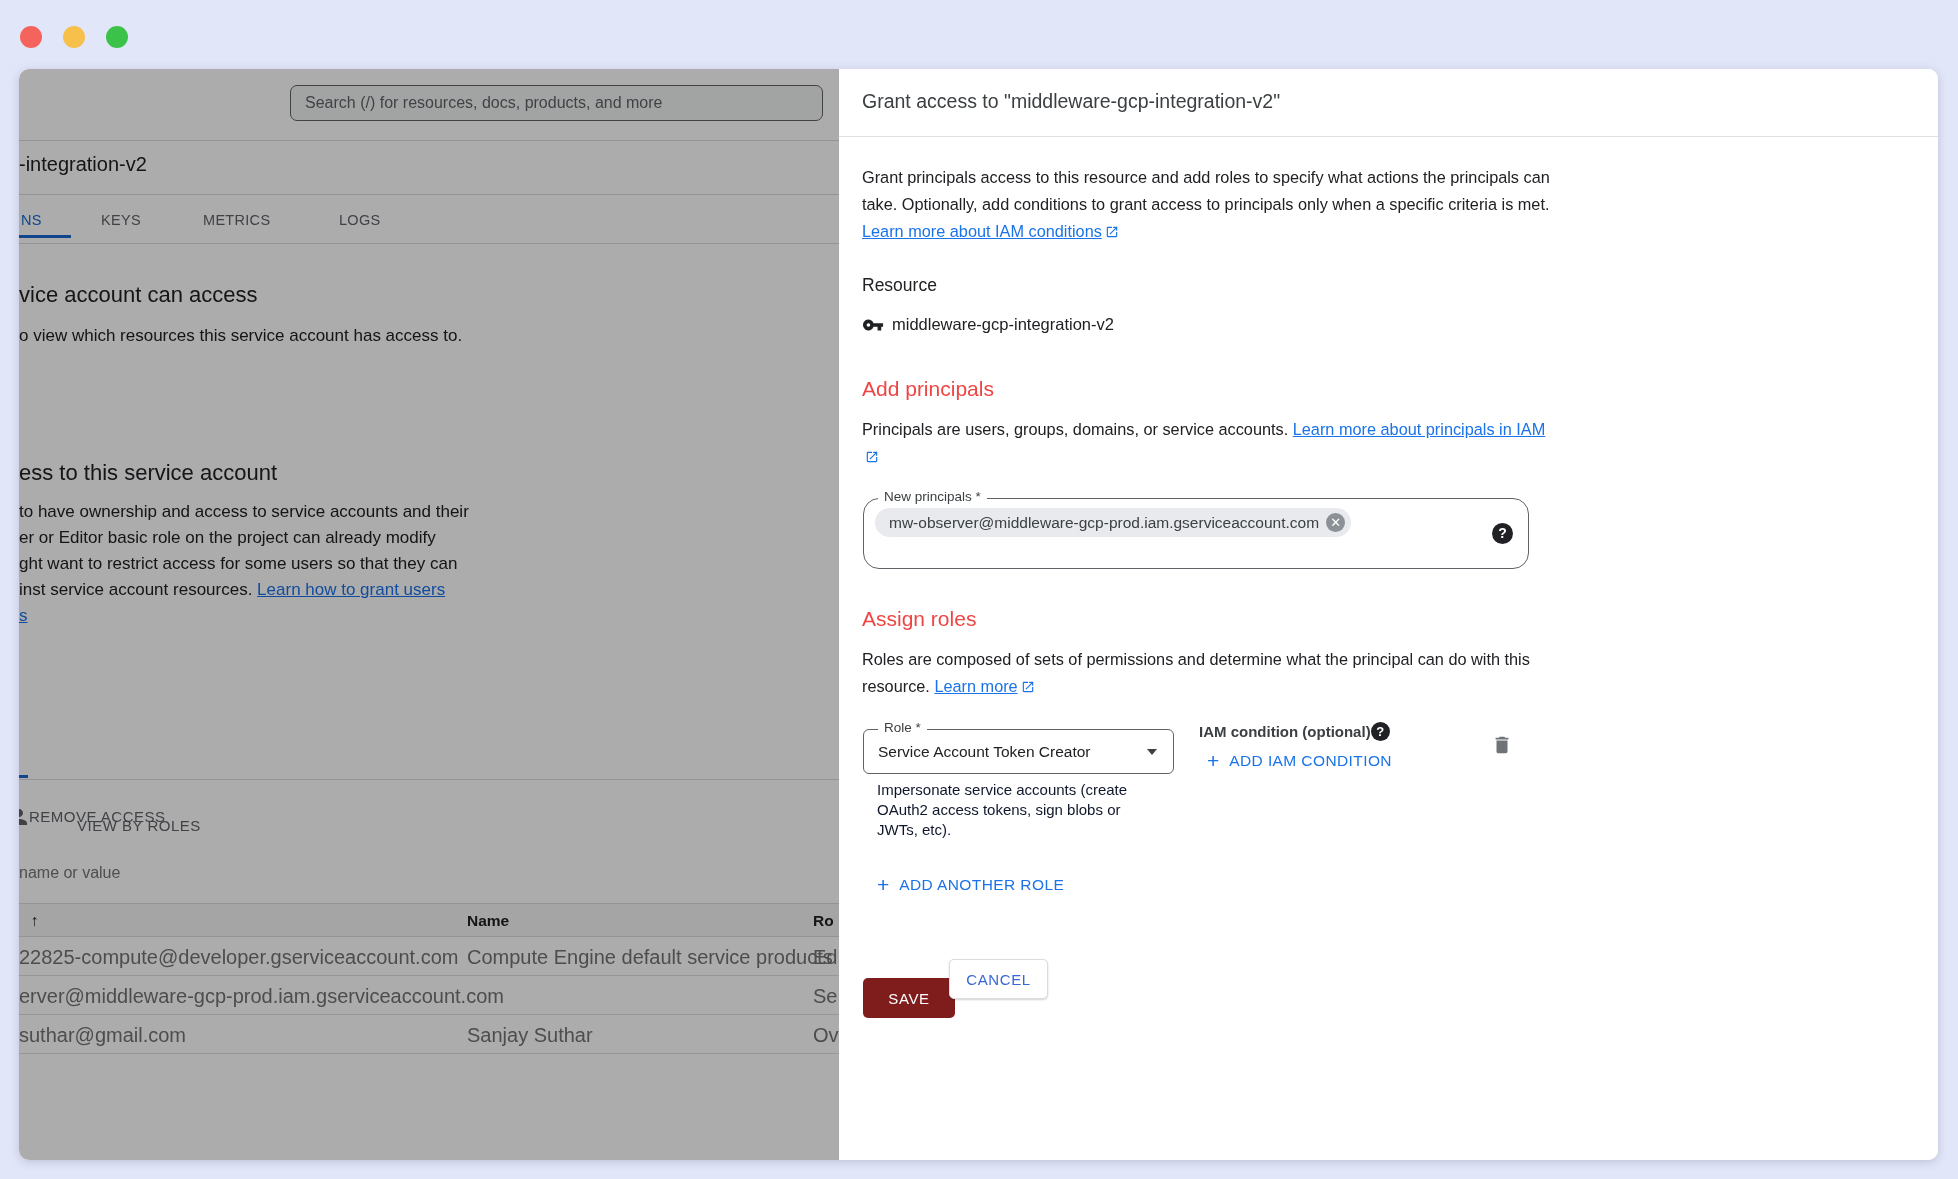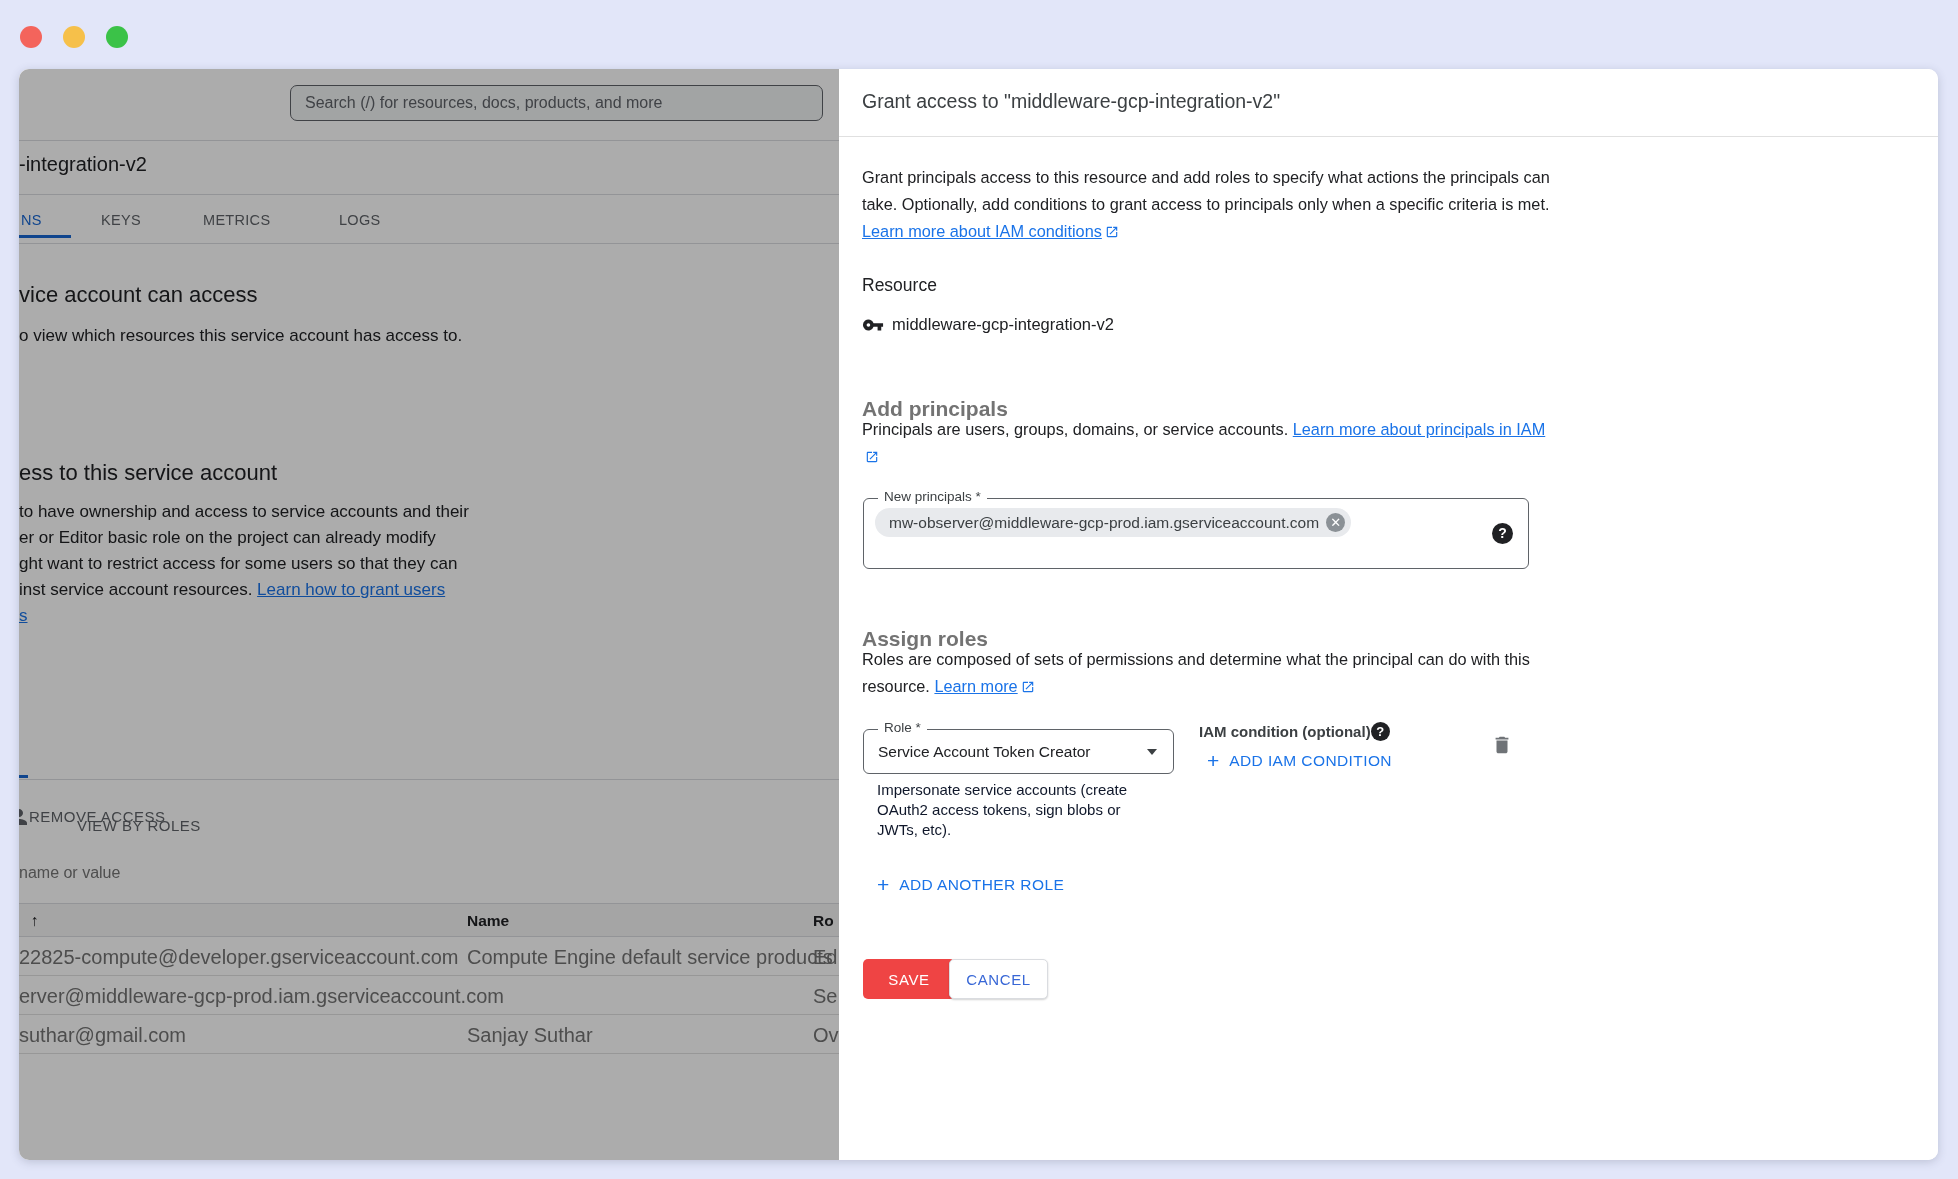--- a/index.html
+++ b/index.html
@@ -46,42 +46,42 @@
   .cell.c1{left:0;}
   .cell.c2{left:448px;}
   .cell.c3{left:794px;}
   .hcell{position:absolute;font-size:15.5px;font-weight:700;color:#202124;top:8px;white-space:nowrap;}
   
   .dialog{position:absolute;left:820px;top:0;width:1099px;height:100%;background:#fff;z-index:10;}
   .d-title{position:absolute;left:23px;top:21px;font-size:19.5px;color:#3c4043;white-space:nowrap;}
   .d-div{position:absolute;left:0;top:67px;width:100%;height:1px;background:#e0e0e0;}
   .d-para{position:absolute;left:23px;width:688px;font-size:16.3px;line-height:27px;color:#202124;}
   .d-label{position:absolute;left:23px;font-size:17.5px;font-weight:500;color:#202124;}
-  .d-h2{position:absolute;left:23px;font-size:21px;font-weight:700;color:#737373;margin-top:20px;}
+  .d-h2{position:absolute;left:23px;font-size:21px;font-weight:400;color:#ef4444;}
   .ext-ic{width:14px;height:14px;fill:#1a73e8;margin-left:3px;vertical-align:-2px;}
   .key-ic{position:absolute;left:23px;top:245px;width:22px;height:22px;fill:#202124;}
   .res-value{position:absolute;left:53px;top:246px;font-size:16.5px;color:#202124;}
-  .field{position:absolute;left:24px;top:429px;width:666px;height:71px;border:1px solid #5f6368;border-radius:6px;box-sizing:border-box;}
+  .field{position:absolute;left:24px;top:429px;width:666px;height:71px;border:1px solid #5f6368;border-radius:16px;box-sizing:border-box;}
   .notch-label{position:absolute;left:14px;top:-10px;background:#fff;padding:0 6px;font-size:13.5px;font-weight:500;color:#3c4043;white-space:nowrap;}
   .chip{position:absolute;left:11px;top:9px;height:29px;border-radius:15px;background:#e8eaed;display:inline-flex;align-items:center;padding:0 6px 0 14px;}
   .chip-text{font-size:15.5px;color:#3c4043;white-space:nowrap;}
   .chip-x{width:19px;height:19px;border-radius:50%;background:#8b9196;color:#fff;font-size:13px;line-height:19px;text-align:center;margin-left:7px;cursor:pointer;}
   .help-circle{position:absolute;width:21px;height:21px;border-radius:50%;background:#202124;color:#fff;font-size:14px;font-weight:700;text-align:center;line-height:21px;}
   .role-box{position:absolute;left:24px;top:660px;width:311px;height:45px;border:1px solid #5f6368;border-radius:6px;box-sizing:border-box;}
   .role-value{position:absolute;left:14px;top:0;line-height:43px;font-size:15.5px;color:#202124;white-space:nowrap;}
   .caret{position:absolute;right:16px;top:19px;width:0;height:0;border-left:5.5px solid transparent;border-right:5.5px solid transparent;border-top:6.5px solid #3c4043;}
   .r-helper{position:absolute;left:38px;top:711px;width:274px;font-size:15px;line-height:20px;color:#0f172a;}
   .iam-label{position:absolute;left:360px;top:653px;display:flex;align-items:center;gap:0;font-size:15px;font-weight:700;color:#3c4043;white-space:nowrap;}
   .help-inline{position:static;display:inline-block;width:19px;height:19px;line-height:19px;font-size:13px;}
   .blue-action{position:absolute;display:flex;align-items:center;color:#1a73e8;cursor:pointer;white-space:nowrap;}
   .blue-action .plus{font-size:21px;font-weight:400;margin-right:10px;line-height:22px;}
   .blue-action .act-txt{font-size:15.5px;font-weight:500;letter-spacing:.4px;line-height:22px;}
   .trash-ic{position:absolute;left:652px;top:665px;width:22px;height:22px;fill:#6f7377;cursor:pointer;}
   .btn{position:absolute;top:890px;height:40px;border-radius:5px;font-size:15px;font-weight:500;letter-spacing:.6px;display:flex;align-items:center;justify-content:center;cursor:pointer;box-sizing:border-box;}
-  .btn.save{left:24px;width:92px;background:#ef4444;color:#fff;}
+  .btn.save{left:24px;width:92px;background:#7f1d1d;color:#fff;margin-top:19px;}
   .btn.cancel{left:110px;width:99px;background:#fff;border:1px solid #dadce0;color:#3867d6;box-shadow:0 1px 2px rgba(0,0,0,.18);}
 </style>
 </head>
 <body>
 
 <div class="dot red"></div>
 <div class="dot yellow"></div>
 <div class="dot green"></div>
 
 <div class="window">

